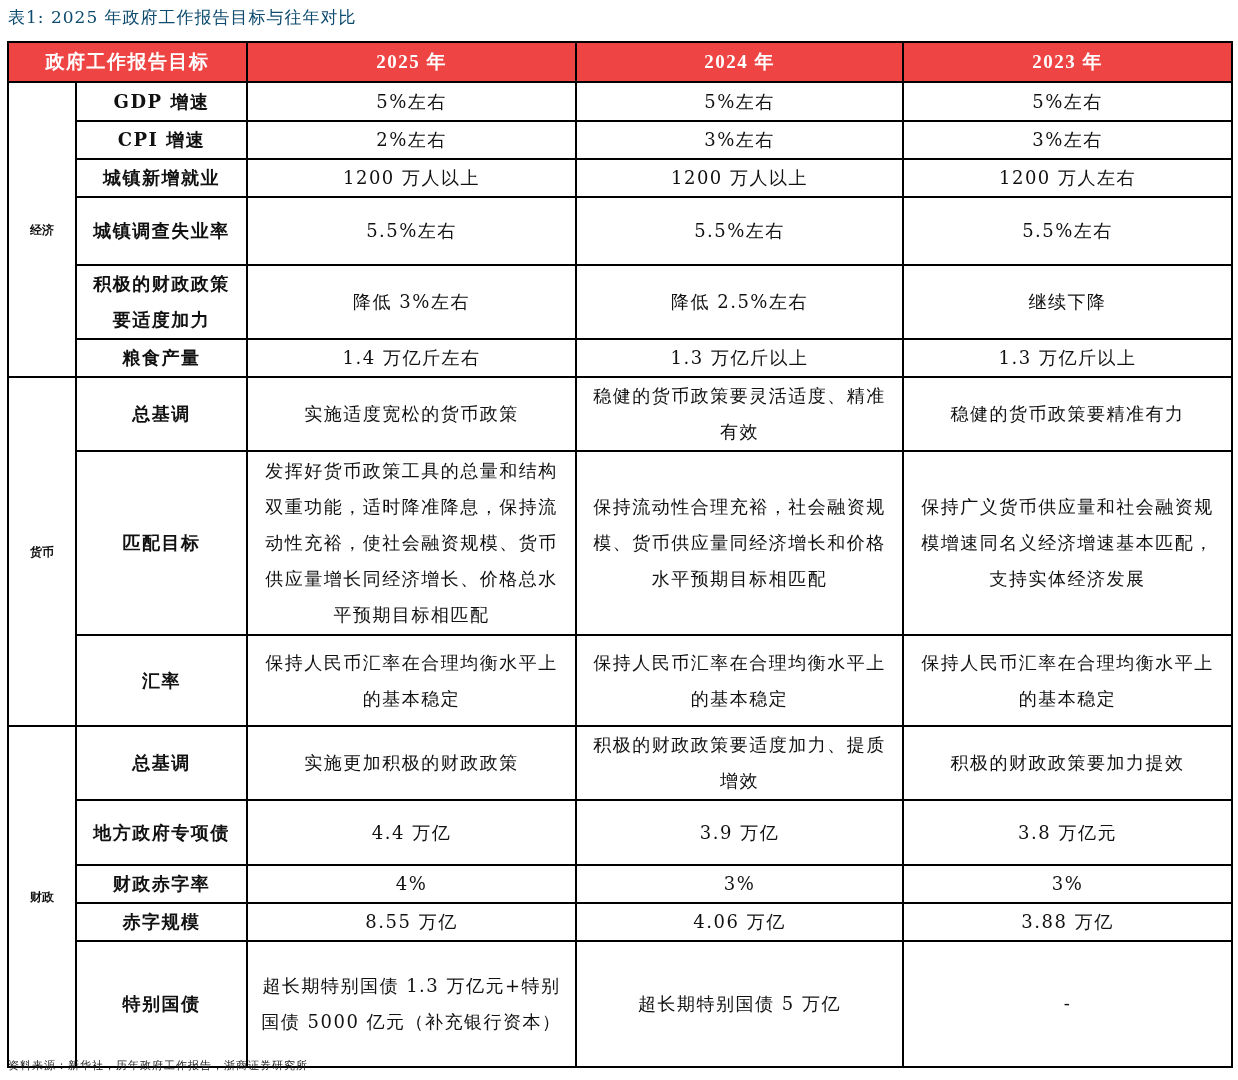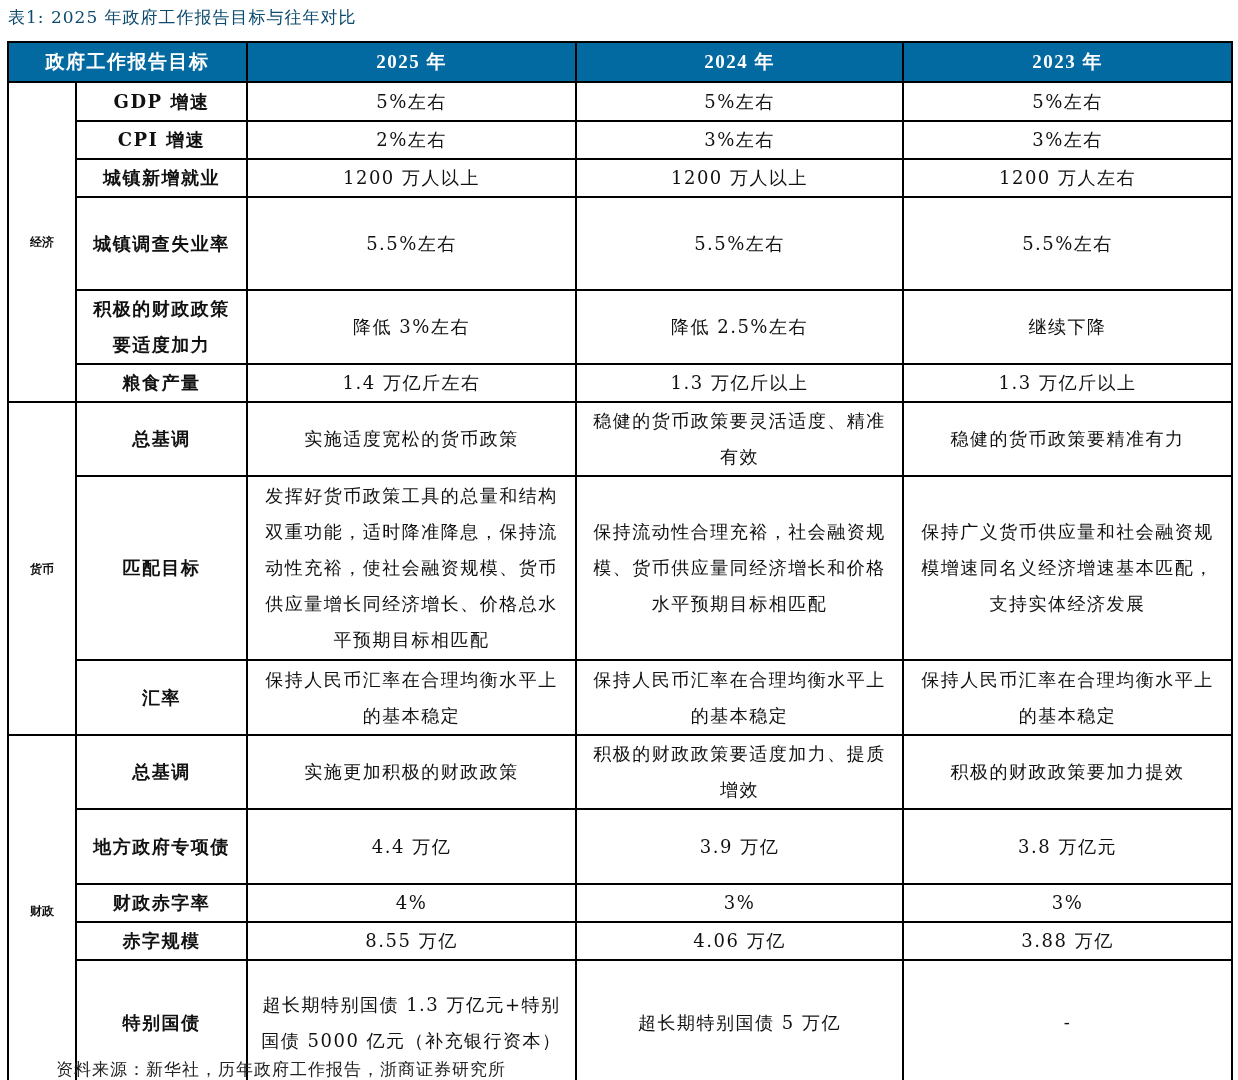--- a/index.html
+++ b/index.html
@@ -1,24 +1,24 @@
 <!DOCTYPE html>
 <html><head>
 <meta charset="utf-8">
 <style>
   html,body{margin:0;padding:0;background:#fff;}
   body{width:1238px;height:1080px;position:relative;overflow:hidden;font-family:"DejaVu Serif","Liberation Serif",serif;color:#111;}
   .caption{position:absolute;left:8px;top:6px;font-size:17px;color:#0c4a6e;letter-spacing:1px;}
   table{position:absolute;left:7px;top:41px;border-collapse:collapse;table-layout:fixed;width:1224px;}
   col.c0{width:68px}col.c1{width:171px}col.c2{width:329px}col.c3{width:327px}col.c4{width:329px}
   th,td{border:2px solid #000;text-align:center;vertical-align:middle;padding:0 8px;font-size:18px;line-height:36px;letter-spacing:1.5px;}
-  th{background:#0369a1;color:#fff;font-weight:bold;height:38px;font-family:"Liberation Serif",serif;font-size:19px;}
+  th{background:#ef4444;color:#fff;font-weight:bold;height:38px;font-family:"Liberation Serif",serif;font-size:19px;}
   td.cat{font-weight:bold;font-size:12px;letter-spacing:0;}
   td.label{font-weight:bold;}
-  .source{position:absolute;left:8px;top:1058px;font-size:17px;color:#222;letter-spacing:1px;margin-left:48px;}
+  .source{position:absolute;left:8px;top:1058px;font-size:11px;color:#222;letter-spacing:1px;}
 </style>
 </head>
 <body>
 
 <div class="caption">表1:  2025 年政府工作报告目标与往年对比</div>
 
 <table>
   <colgroup>
       <col class="c0">
       <col class="c1">
@@ -48,21 +48,21 @@
       <td>2%左右</td>
       <td>3%左右</td>
       <td>3%左右</td>
     </tr>
     <tr style="height:38px">
       <td class="label">城镇新增就业</td>
       <td>1200 万人以上</td>
       <td>1200 万人以上</td>
       <td>1200 万人左右</td>
     </tr>
-    <tr style="height:93px">
+    <tr style="height:68px">
       <td class="label">城镇调查失业率</td>
       <td>5.5%左右</td>
       <td>5.5%左右</td>
       <td>5.5%左右</td>
     </tr>
     <tr style="height:74px">
       <td class="label">积极的财政政策要适度加力</td>
       <td>降低 3%左右</td>
       <td>降低 2.5%左右</td>
       <td>继续下降</td>
@@ -80,35 +80,35 @@
       <td>实施适度宽松的货币政策</td>
       <td>稳健的货币政策要灵活适度、精准有效</td>
       <td>稳健的货币政策要精准有力</td>
     </tr>
     <tr style="height:184px">
       <td class="label">匹配目标</td>
       <td>发挥好货币政策工具的总量和结构双重功能，适时降准降息，保持流动性充裕，使社会融资规模、货币供应量增长同经济增长、价格总水平预期目标相匹配</td>
       <td>保持流动性合理充裕，社会融资规模、货币供应量同经济增长和价格水平预期目标相匹配</td>
       <td>保持广义货币供应量和社会融资规模增速同名义经济增速基本匹配，支持实体经济发展</td>
     </tr>
-    <tr style="height:75px">
+    <tr style="height:91px">
       <td class="label">汇率</td>
       <td>保持人民币汇率在合理均衡水平上的基本稳定</td>
       <td>保持人民币汇率在合理均衡水平上的基本稳定</td>
       <td>保持人民币汇率在合理均衡水平上的基本稳定</td>
     </tr>
 
     <tr style="height:74px">
       <td rowspan="5" class="cat">财政</td>
       <td class="label">总基调</td>
       <td>实施更加积极的财政政策</td>
       <td>积极的财政政策要适度加力、提质增效</td>
       <td>积极的财政政策要加力提效</td>
     </tr>
-    <tr style="height:75px">
+    <tr style="height:65px">
       <td class="label">地方政府专项债</td>
       <td>4.4 万亿</td>
       <td>3.9 万亿</td>
       <td>3.8 万亿元</td>
     </tr>
     <tr style="height:38px">
       <td class="label">财政赤字率</td>
       <td>4%</td>
       <td>3%</td>
       <td>3%</td>

